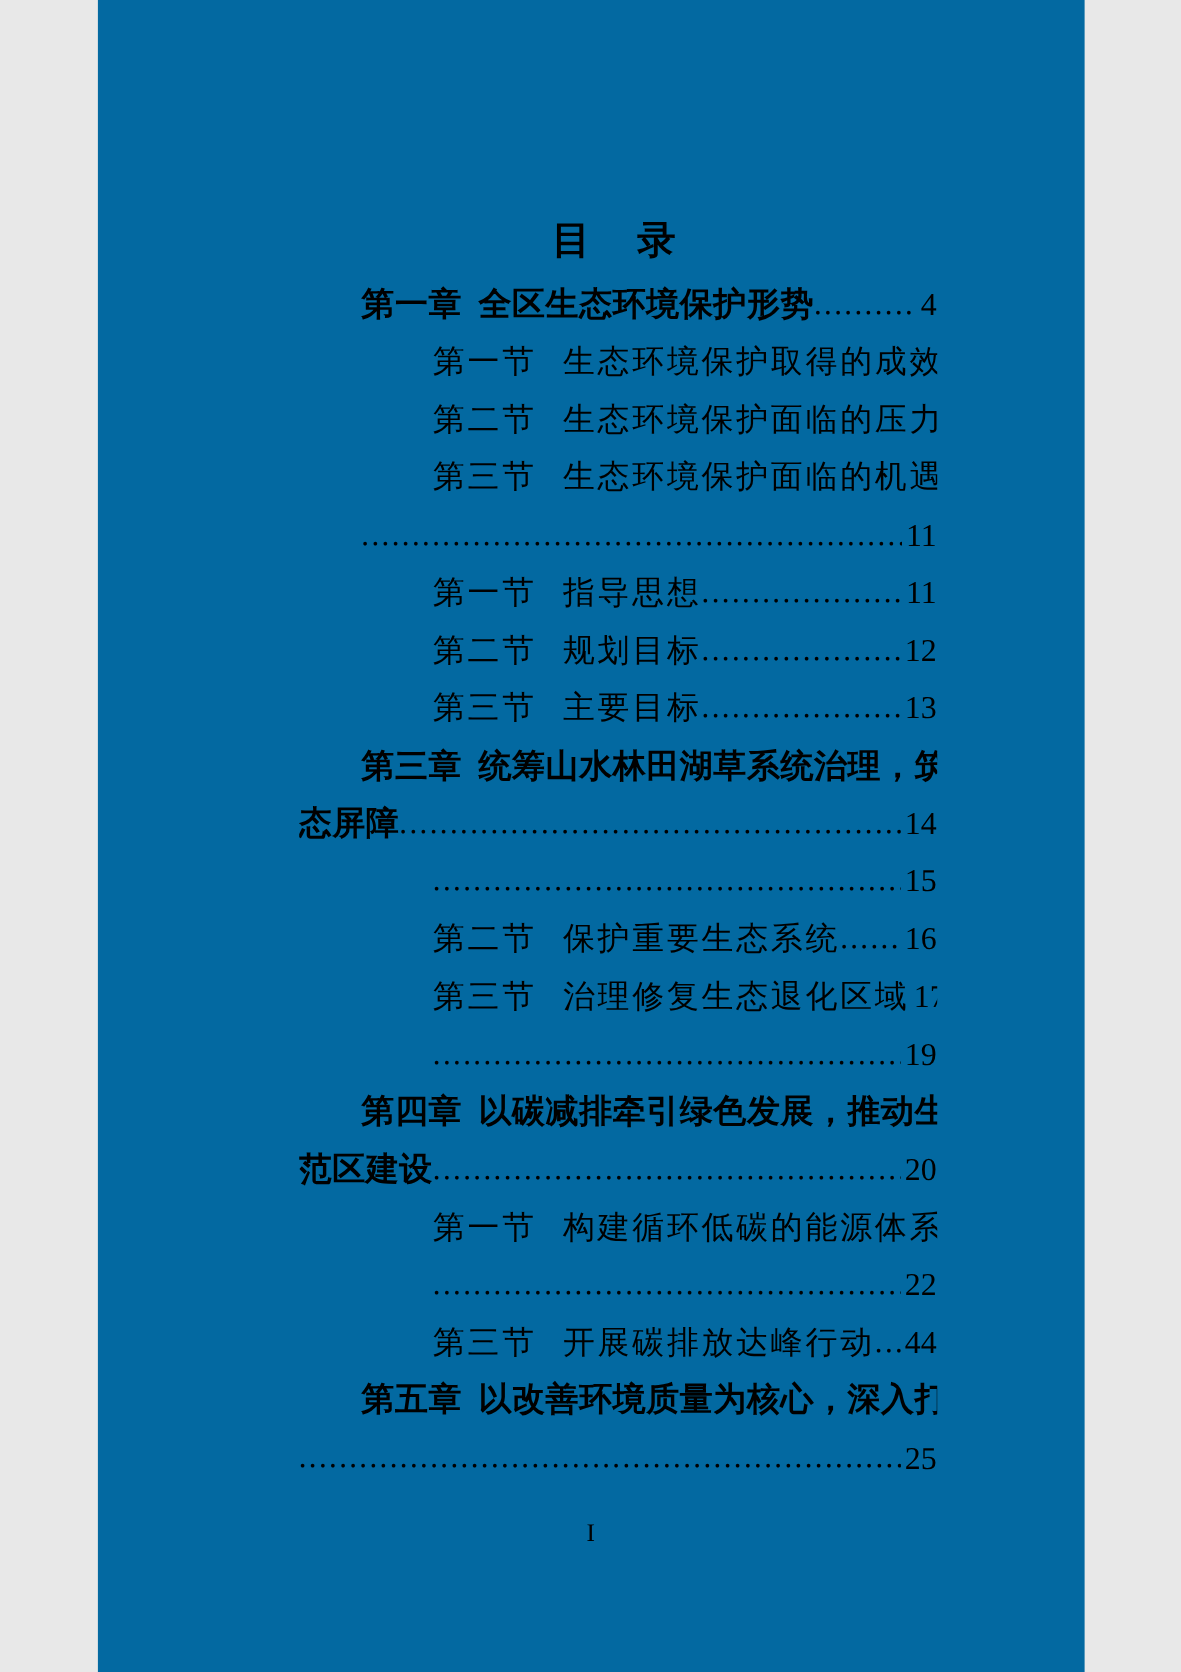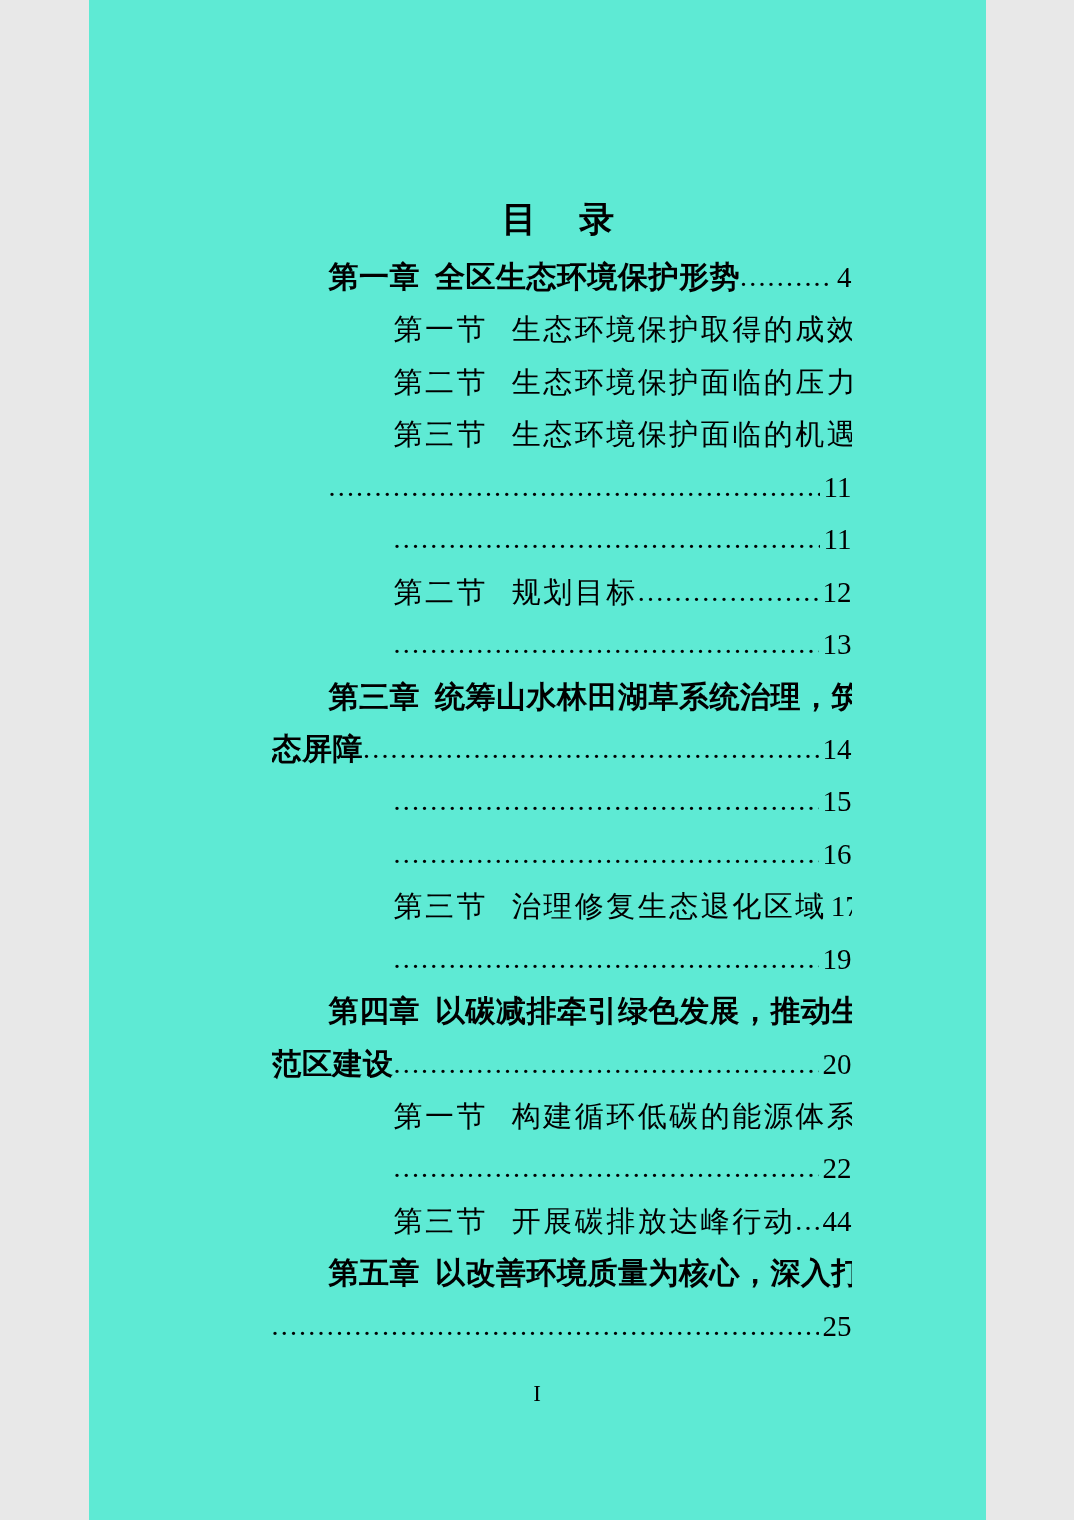--- a/index.html
+++ b/index.html
@@ -5,21 +5,21 @@
   html, body {
     margin: 0;
     padding: 0;
     background: #e8e8e8;
   }
   .page {
     position: relative;
     width: 854px;
     height: 1520px;
     margin: 0 auto;
-    background: #5eead4;
+    background: #0369a1;
     color: #000;
     overflow: hidden;
     font-family: "Liberation Serif", serif;
     padding-left: 43px;
   }
   .doc-title {
     padding-top: 200px;
     text-align: center;
     font-family: "Liberation Sans", "DejaVu Sans", sans-serif;
     font-weight: 700;
@@ -107,45 +107,48 @@
       <div class="toc-row section first">
         <span class="label">第三节 生态环境保护面临的机遇</span>
         <span class="leader">....................................................................................................................................................................................................................................................................</span>
         <span class="pagenum">10</span>
       </div>
       <div class="toc-row chapter first">
         <span class="leader">....................................................................................................................................................................................................................................................................</span>
         <span class="pagenum">11</span>
       </div>
       <div class="toc-row section first">
+        <span class="label">第一节 指导思想</span>
         <span class="leader">....................................................................................................................................................................................................................................................................</span>
         <span class="pagenum">11</span>
       </div>
       <div class="toc-row section first">
         <span class="label">第二节 规划目标</span>
         <span class="leader">....................................................................................................................................................................................................................................................................</span>
         <span class="pagenum">12</span>
       </div>
       <div class="toc-row section first">
+        <span class="label">第三节 主要目标</span>
         <span class="leader">....................................................................................................................................................................................................................................................................</span>
         <span class="pagenum">13</span>
       </div>
       <div class="toc-row chapter first">
         <span class="label">第三章 统筹山水林田湖草系统治理，筑牢三峡库区重要生</span>
       </div>
       <div class="toc-row chapter cont">
         <span class="label">态屏障</span>
         <span class="leader">....................................................................................................................................................................................................................................................................</span>
         <span class="pagenum">14</span>
       </div>
       <div class="toc-row section first">
         <span class="leader">....................................................................................................................................................................................................................................................................</span>
         <span class="pagenum">15</span>
       </div>
       <div class="toc-row section first">
+        <span class="label">第二节 保护重要生态系统</span>
         <span class="leader">....................................................................................................................................................................................................................................................................</span>
         <span class="pagenum">16</span>
       </div>
       <div class="toc-row section first">
         <span class="label">第三节 治理修复生态退化区域</span>
         <span class="leader">....................................................................................................................................................................................................................................................................</span>
         <span class="pagenum">17</span>
       </div>
       <div class="toc-row section first">
         <span class="leader">....................................................................................................................................................................................................................................................................</span>

